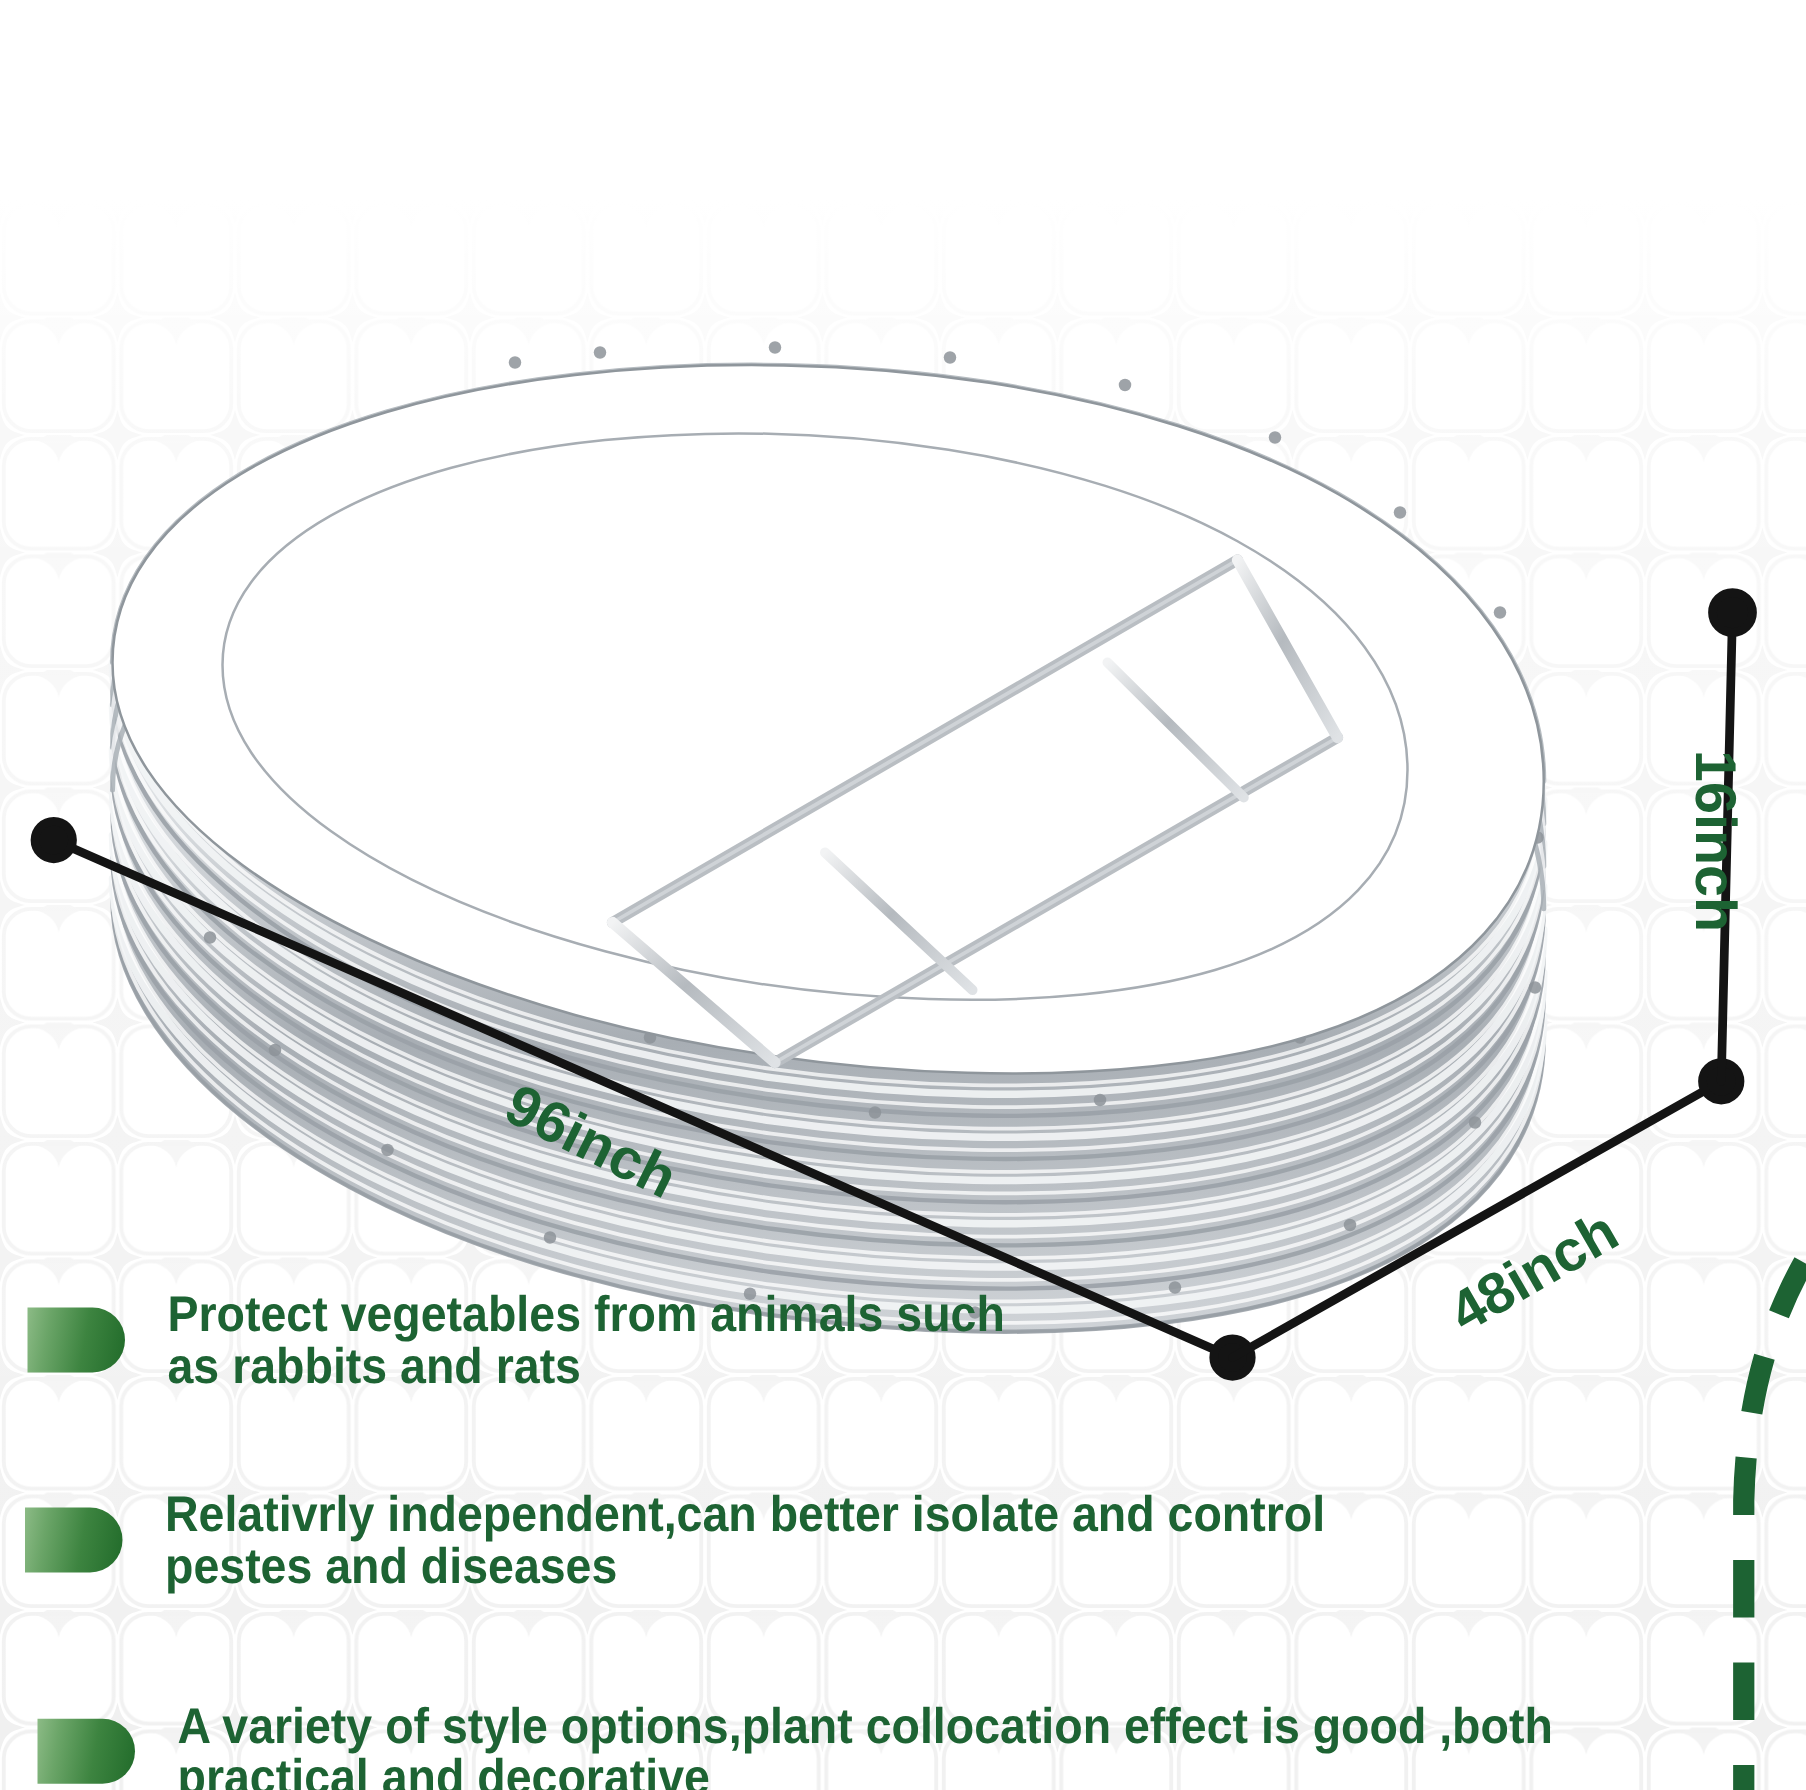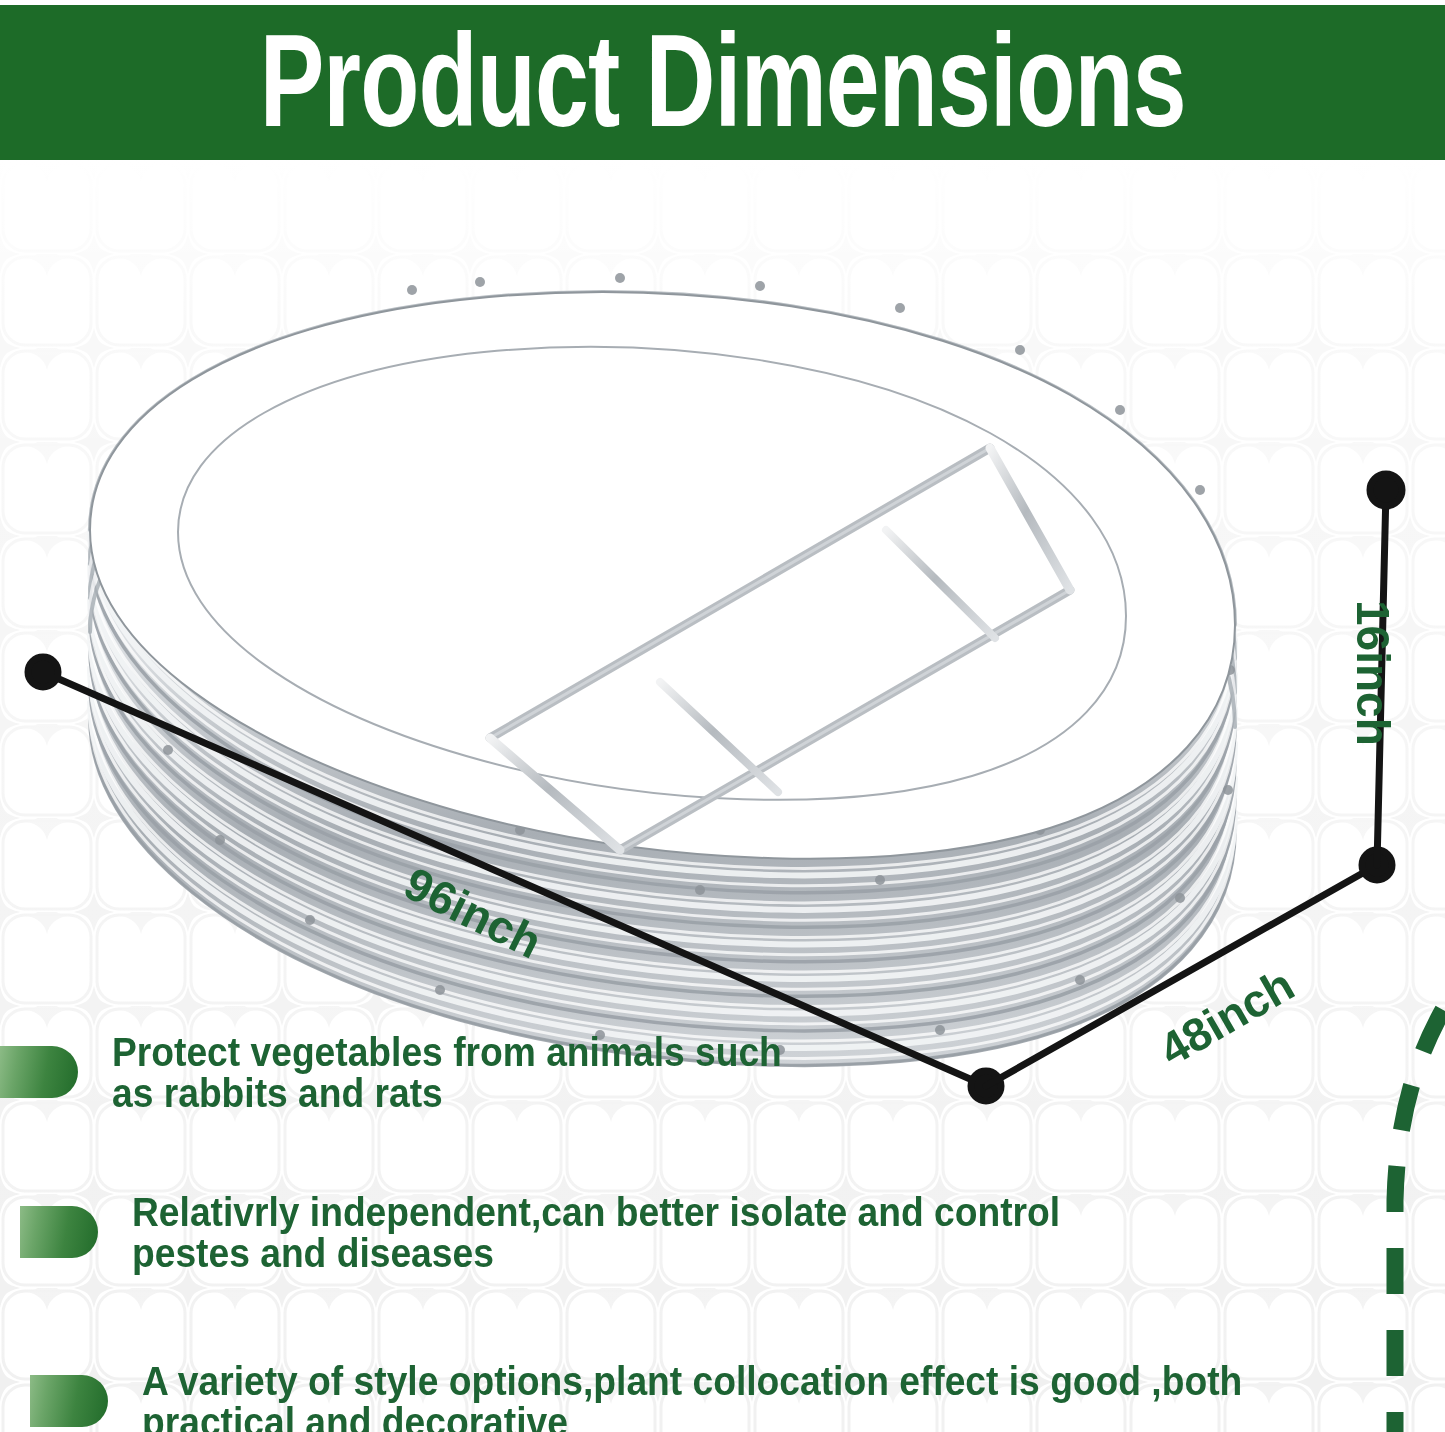--- a/index.html
+++ b/index.html
@@ -122,21 +122,21 @@
     top: 1020px;
     width: 1445px;
     z-index: 8;
   }
   .feature-row {
     position: absolute;
     left: 0;
     display: flex;
     align-items: flex-start;
   }
-  .feature-row.r0 { top: 12px; }
+  .feature-row.r0 { top: 12px; margin-left: 22px; }
   .feature-row.r1 { top: 172px; padding-left: 20px; }
   .feature-row.r2 { top: 341px; padding-left: 30px; }
 
   .bullet-pill {
     width: 78px;
     height: 52px;
     margin-left: 0px;
     margin-top: 14px;
     flex: 0 0 auto;
     border-radius: 0 28px 28px 0;
@@ -432,23 +432,20 @@
           <path d="M 1128 1296 C 1131.6 1310, 1134 1312.4, 1148 1316 C 1134 1319.6, 1131.6 1322, 1128 1336 C 1124.4 1322, 1122 1319.6, 1108 1316 C 1122 1312.4, 1124.4 1310, 1128 1296 Z" fill="#f0f0f0"></path>
           <path d="M 1222 1296 C 1225.6 1310, 1228 1312.4, 1242 1316 C 1228 1319.6, 1225.6 1322, 1222 1336 C 1218.4 1322, 1216 1319.6, 1202 1316 C 1216 1312.4, 1218.4 1310, 1222 1296 Z" fill="#f0f0f0"></path>
           <path d="M 1316 1296 C 1319.6 1310, 1322 1312.4, 1336 1316 C 1322 1319.6, 1319.6 1322, 1316 1336 C 1312.4 1322, 1310 1319.6, 1296 1316 C 1310 1312.4, 1312.4 1310, 1316 1296 Z" fill="#f0f0f0"></path>
           <path d="M 1410 1296 C 1413.6 1310, 1416 1312.4, 1430 1316 C 1416 1319.6, 1413.6 1322, 1410 1336 C 1406.4 1322, 1404 1319.6, 1390 1316 C 1404 1312.4, 1406.4 1310, 1410 1296 Z" fill="#f0f0f0"></path>
           <path d="M 1504 1296 C 1507.6 1310, 1510 1312.4, 1524 1316 C 1510 1319.6, 1507.6 1322, 1504 1336 C 1500.4 1322, 1498 1319.6, 1484 1316 C 1498 1312.4, 1500.4 1310, 1504 1296 Z" fill="#f0f0f0"></path>
         </g>
     </g>
     <rect x="0" y="0" width="1445" height="1272" fill="url(#fadeTop)"></rect>
   </svg>
 
-  <div class="header-banner">
-    <div class="header-title">Product Dimensions</div>
-  </div>
 
   <svg class="product-illustration" viewBox="0 0 1360 900" xmlns="http://www.w3.org/2000/svg">
     <defs>
 
       <linearGradient id="metalFront" x1="0" y1="0" x2="0" y2="1">
         <stop offset="0%" stop-color="#b9bec3"></stop>
         <stop offset="18%" stop-color="#fbfcfc"></stop>
         <stop offset="42%" stop-color="#e2e5e8"></stop>
         <stop offset="70%" stop-color="#a8aeb4"></stop>
         <stop offset="100%" stop-color="#cfd3d7"></stop>

